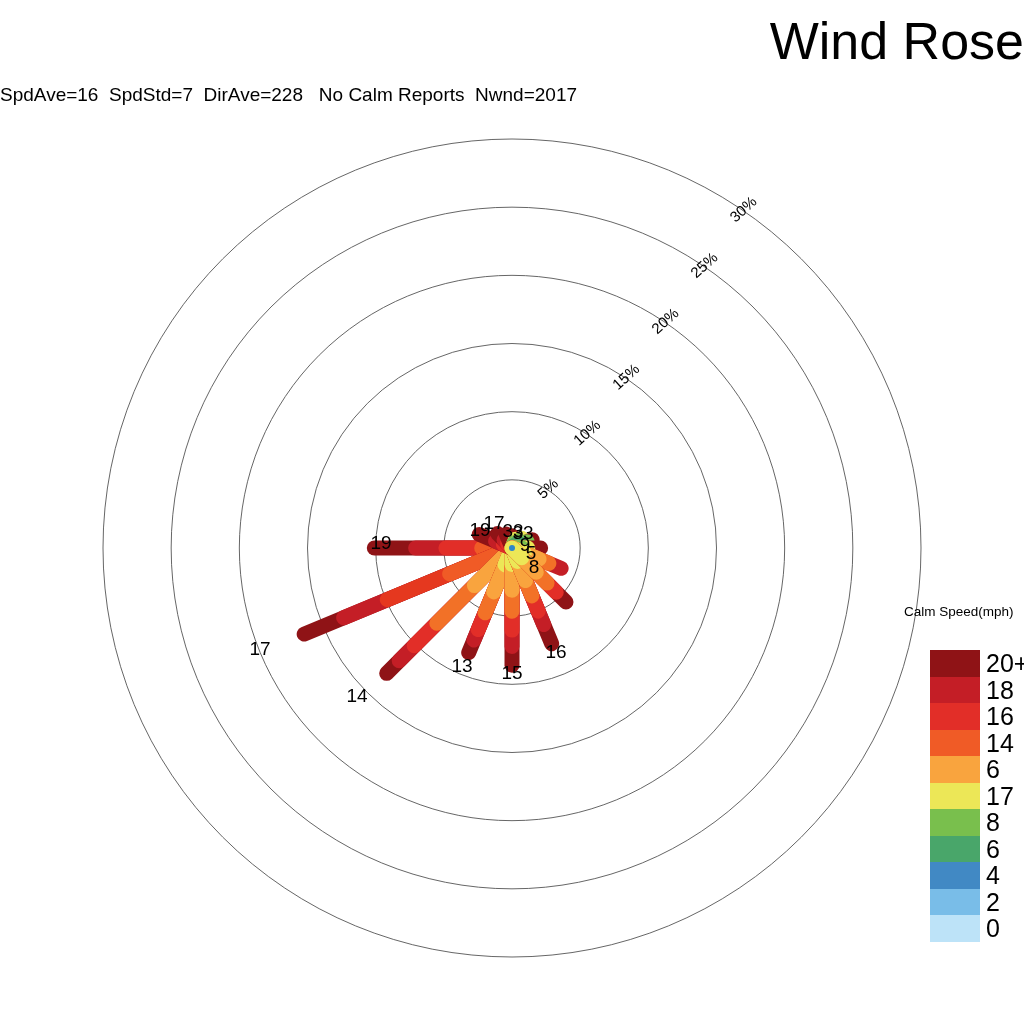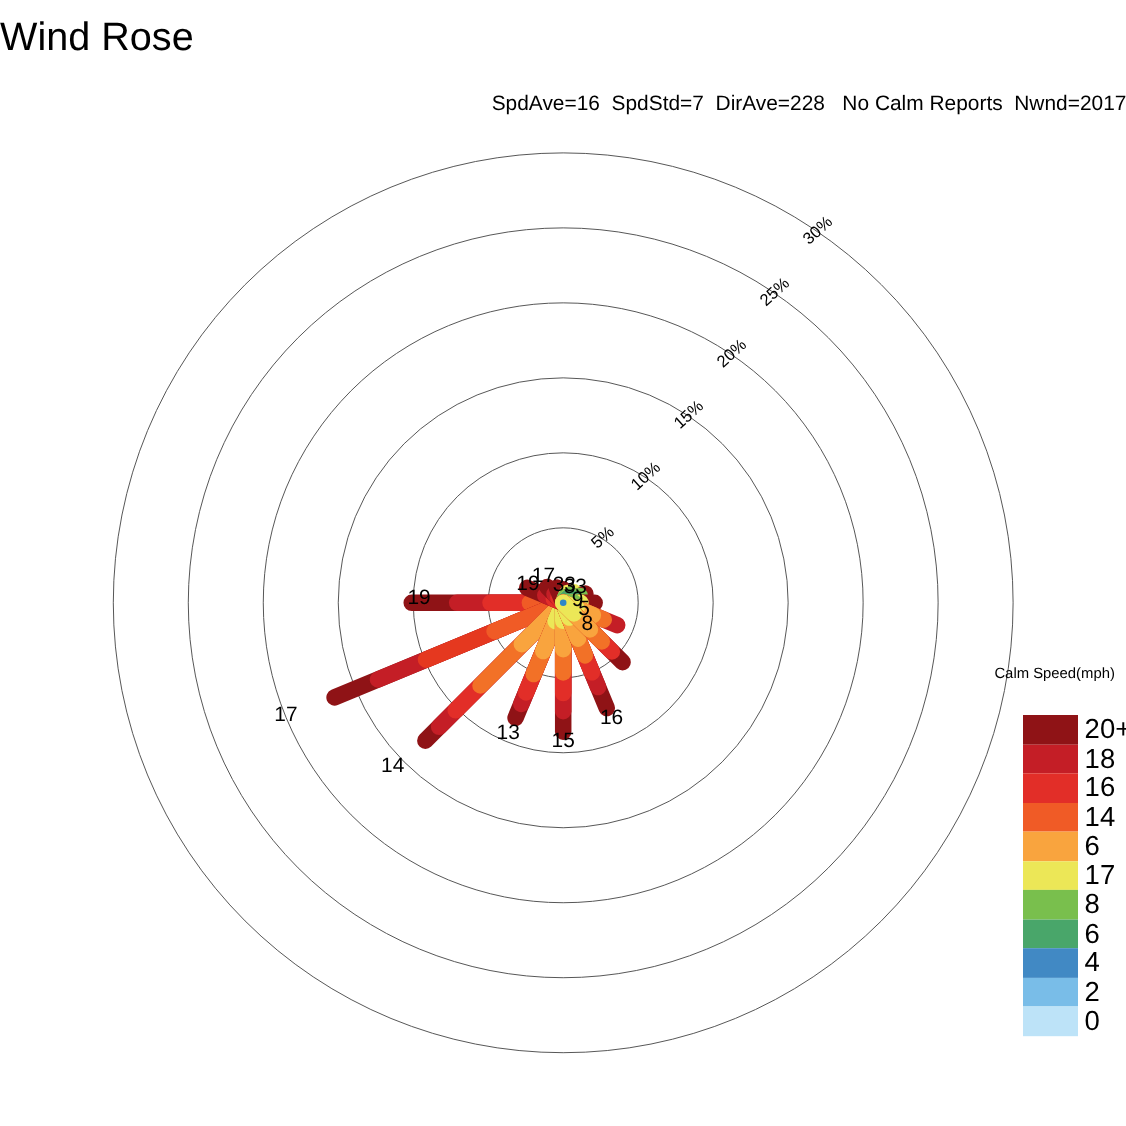--- a/index.html
+++ b/index.html
@@ -8,29 +8,29 @@
     background:#ffffff;
     font-family:"Liberation Sans", sans-serif;
     color:#000;
     overflow:hidden;
     position:relative;
   }
   #root{position:absolute;left:0;top:0;width:1024px;height:1024px;}
 
   .title{
     position:absolute;left:0;top:14px;width:1024px;
-    text-align:left;
-    font-size:36px;
+    text-align:right;
+    font-size:52px;
     font-weight:400;
     letter-spacing:0px;
     line-height:1.05;
   }
   .subtitle{
     position:absolute;left:0;top:84px;width:1024px;
-    text-align:right;
+    text-align:left;
     font-size:19px;
     font-weight:400;
     white-space:pre;
   }
   .subtitle2{
     position:absolute;left:0;top:112px;width:1024px;
     text-align:center;
     font-size:13px;
     font-weight:400;
   }

